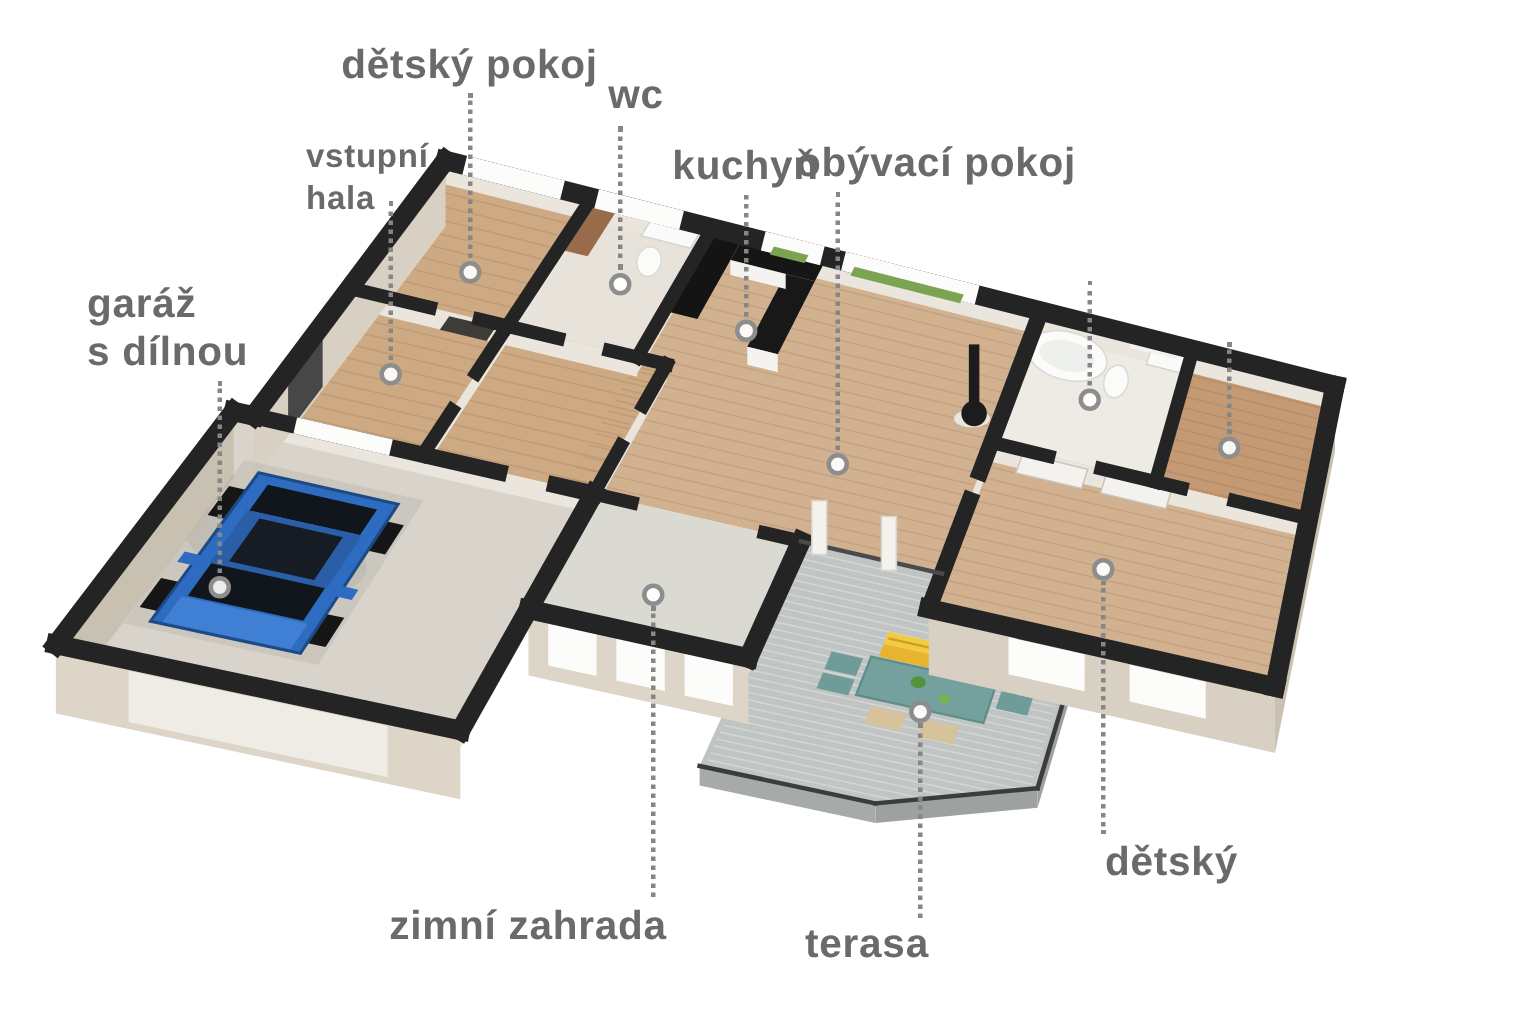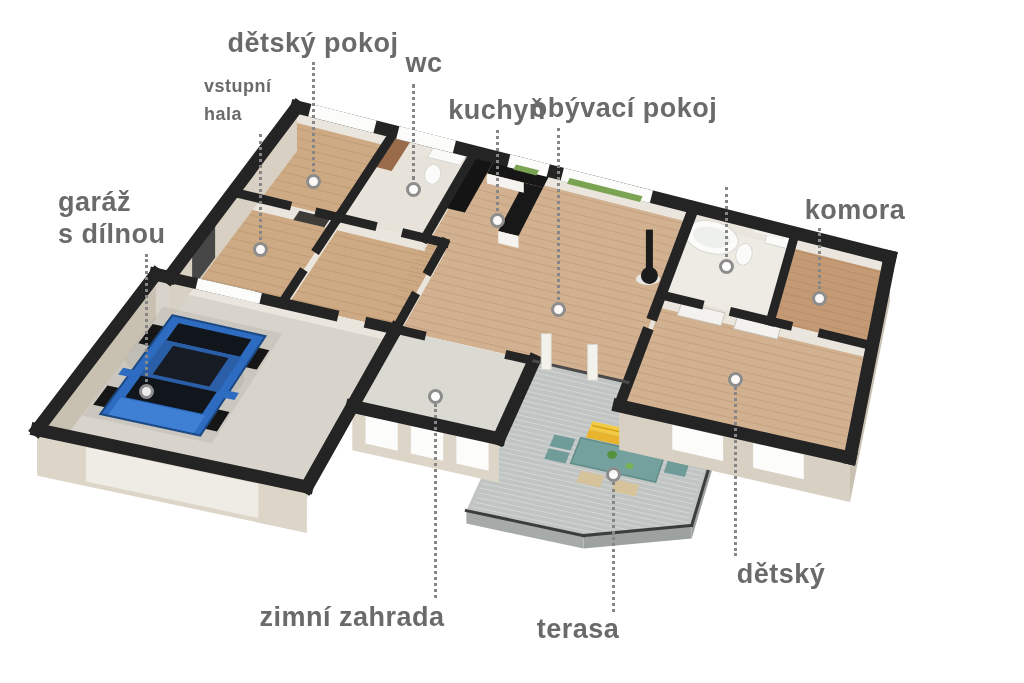--- a/index.html
+++ b/index.html
@@ -263,28 +263,27 @@
   <div class="dot" style="left:489.5px;top:212.5px"></div>
   <div class="dot" style="left:550.5px;top:301.5px"></div>
   <div class="dot" style="left:718.5px;top:258.5px"></div>
   <div class="dot" style="left:811.5px;top:290.5px"></div>
   <div class="dot" style="left:138.5px;top:383.5px"></div>
   <div class="dot" style="left:427.5px;top:388.5px"></div>
   <div class="dot" style="left:605.5px;top:466.5px"></div>
   <div class="dot" style="left:727.5px;top:371.5px"></div>
 
   <div class="lbl" style="left:313px;top:28px">dětský pokoj</div>
-  <div class="lbl left" style="left:204px;top:72px;font-size:18px;line-height:28px">
+  <div class="lbl left" style="left:204px;top:90px;font-size:22px;line-height:28px">
     <div>vstupní</div>
     <div>hala</div>
   </div>
   <div class="lbl" style="left:424px;top:48px">wc</div>
   <div class="lbl" style="left:624px;top:93px">obývací pokoj</div>
   <div class="lbl" style="left:497px;top:95px">kuchyň</div>
-  <div class="lbl" style="left:855px;top:195px">komora</div>
   <div class="lbl left" style="left:58px;top:186px;line-height:32px">
     <div>garáž</div>
     <div>s dílnou</div>
   </div>
   <div class="lbl" style="left:352px;top:602px">zimní zahrada</div>
   <div class="lbl" style="left:578px;top:614px">terasa</div>
   <div class="lbl" style="left:781px;top:559px">dětský</div>
 </div>
 
 </body></html>

